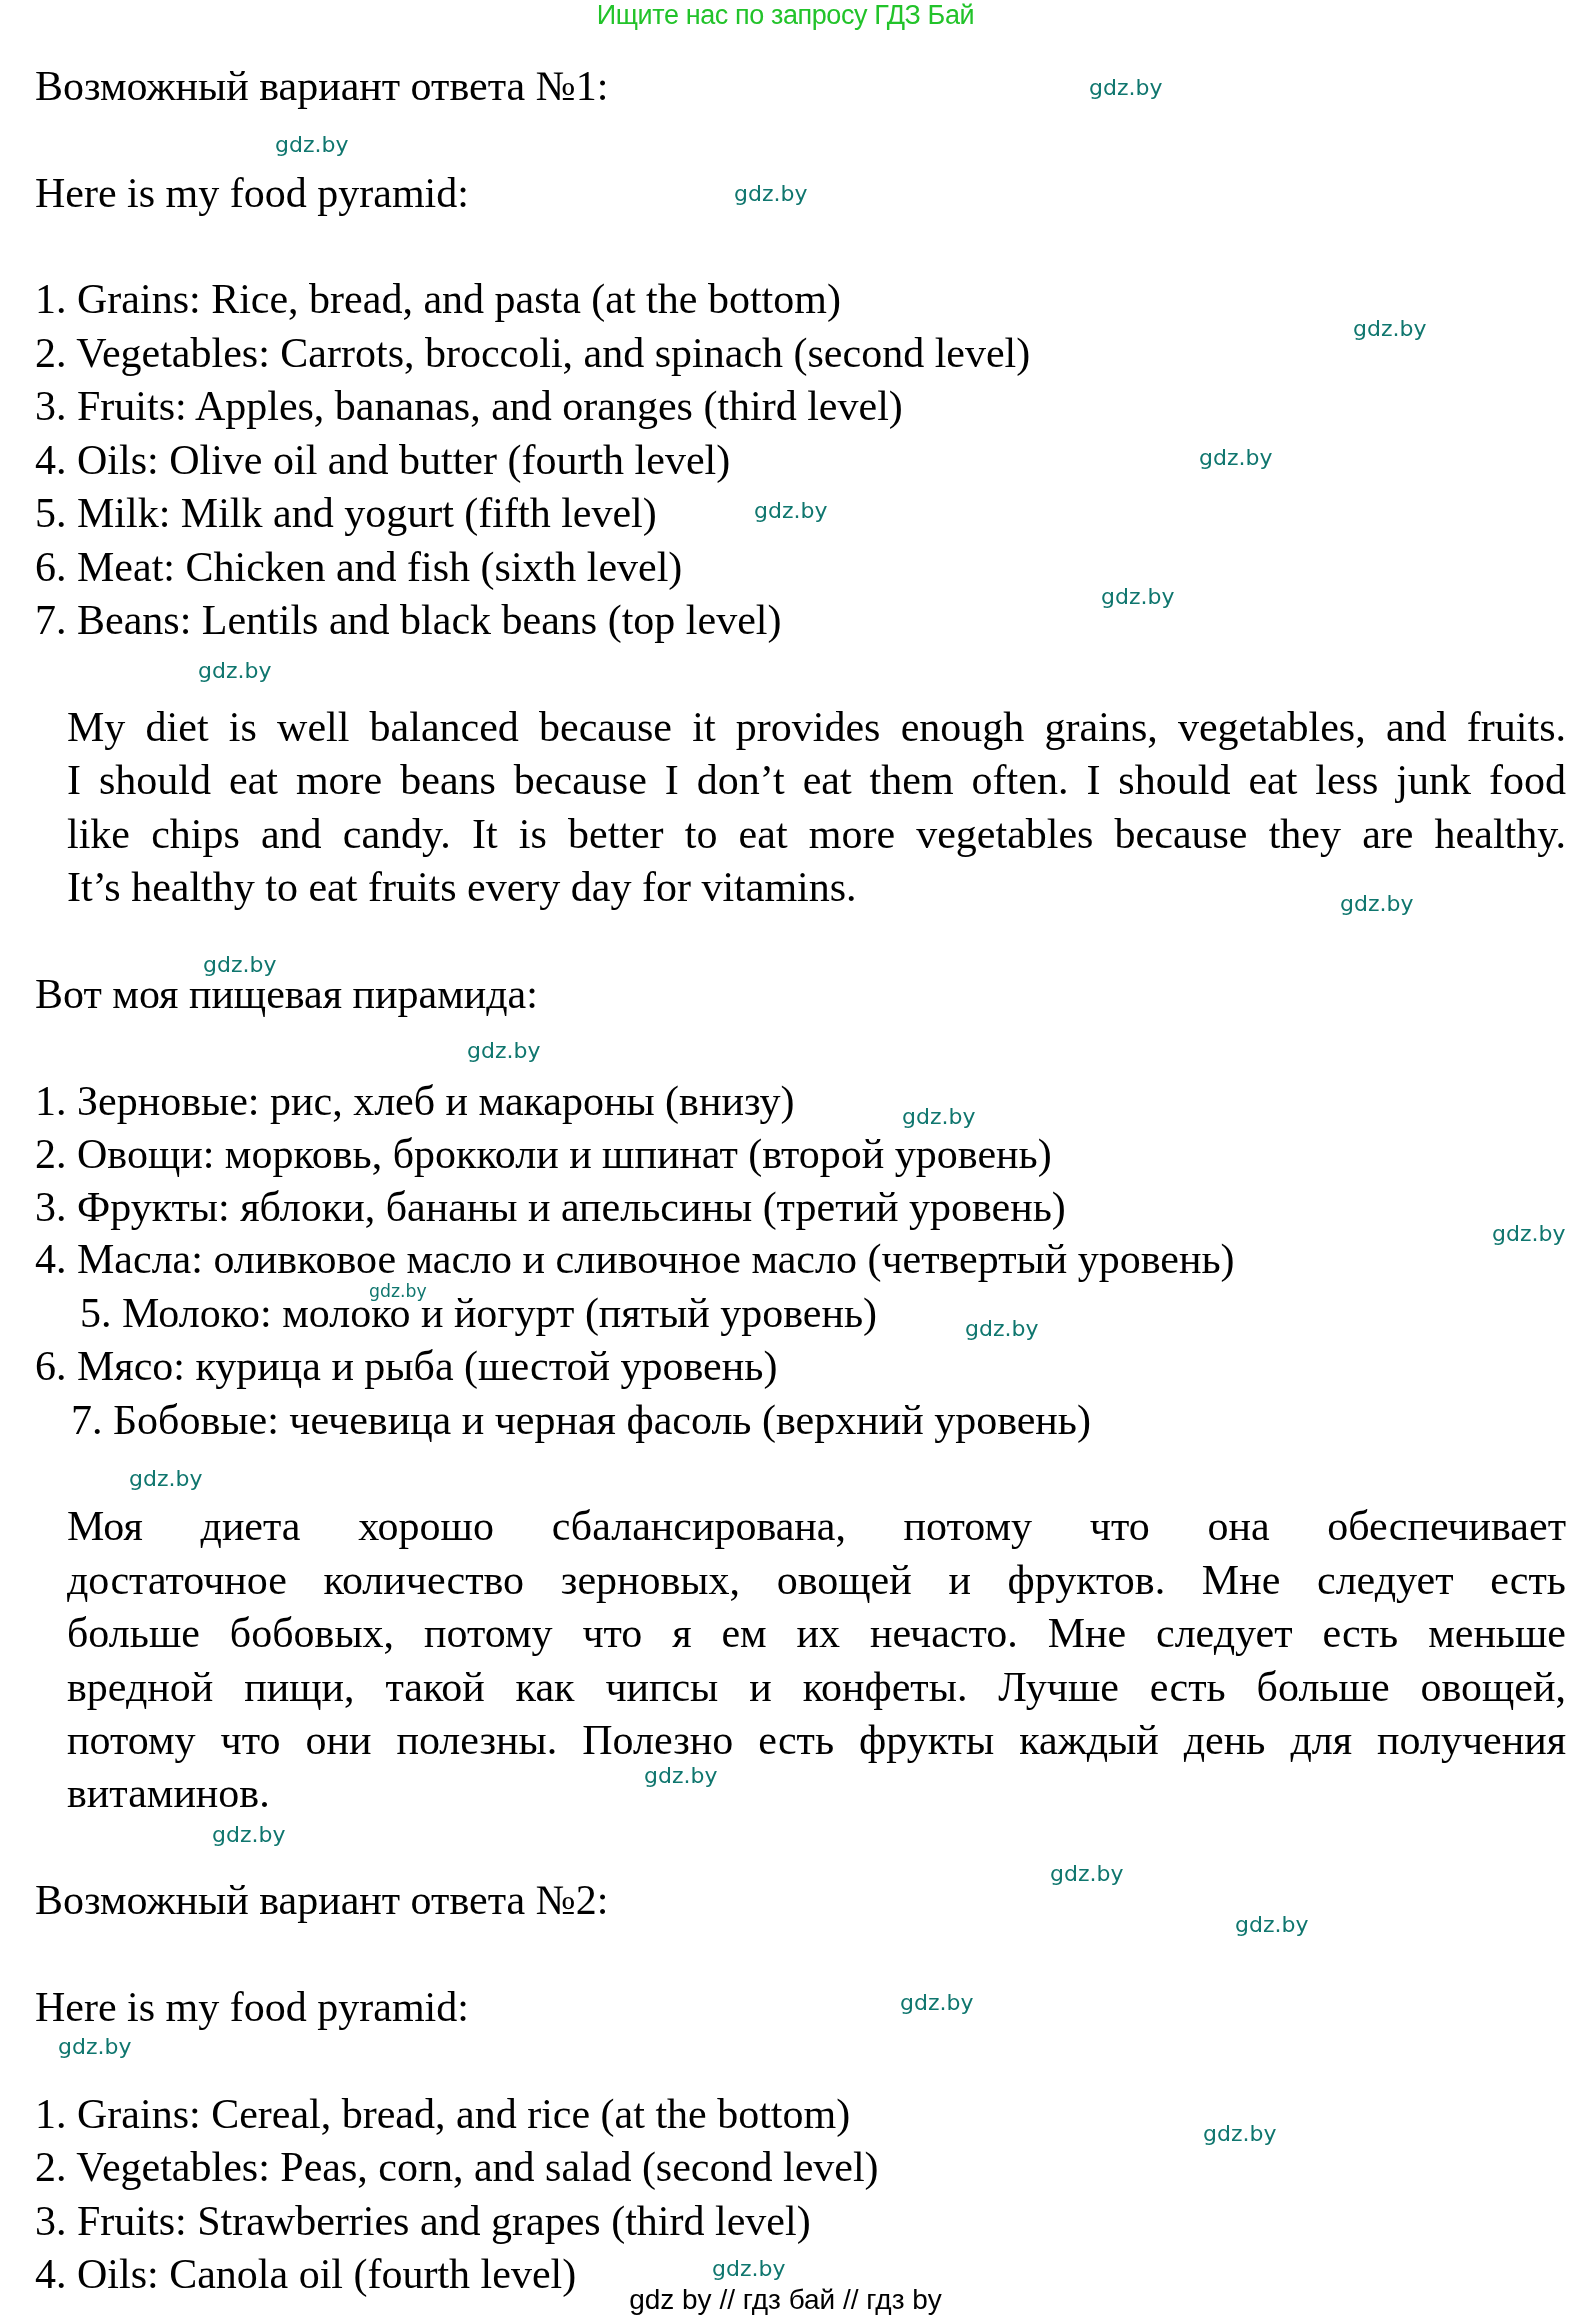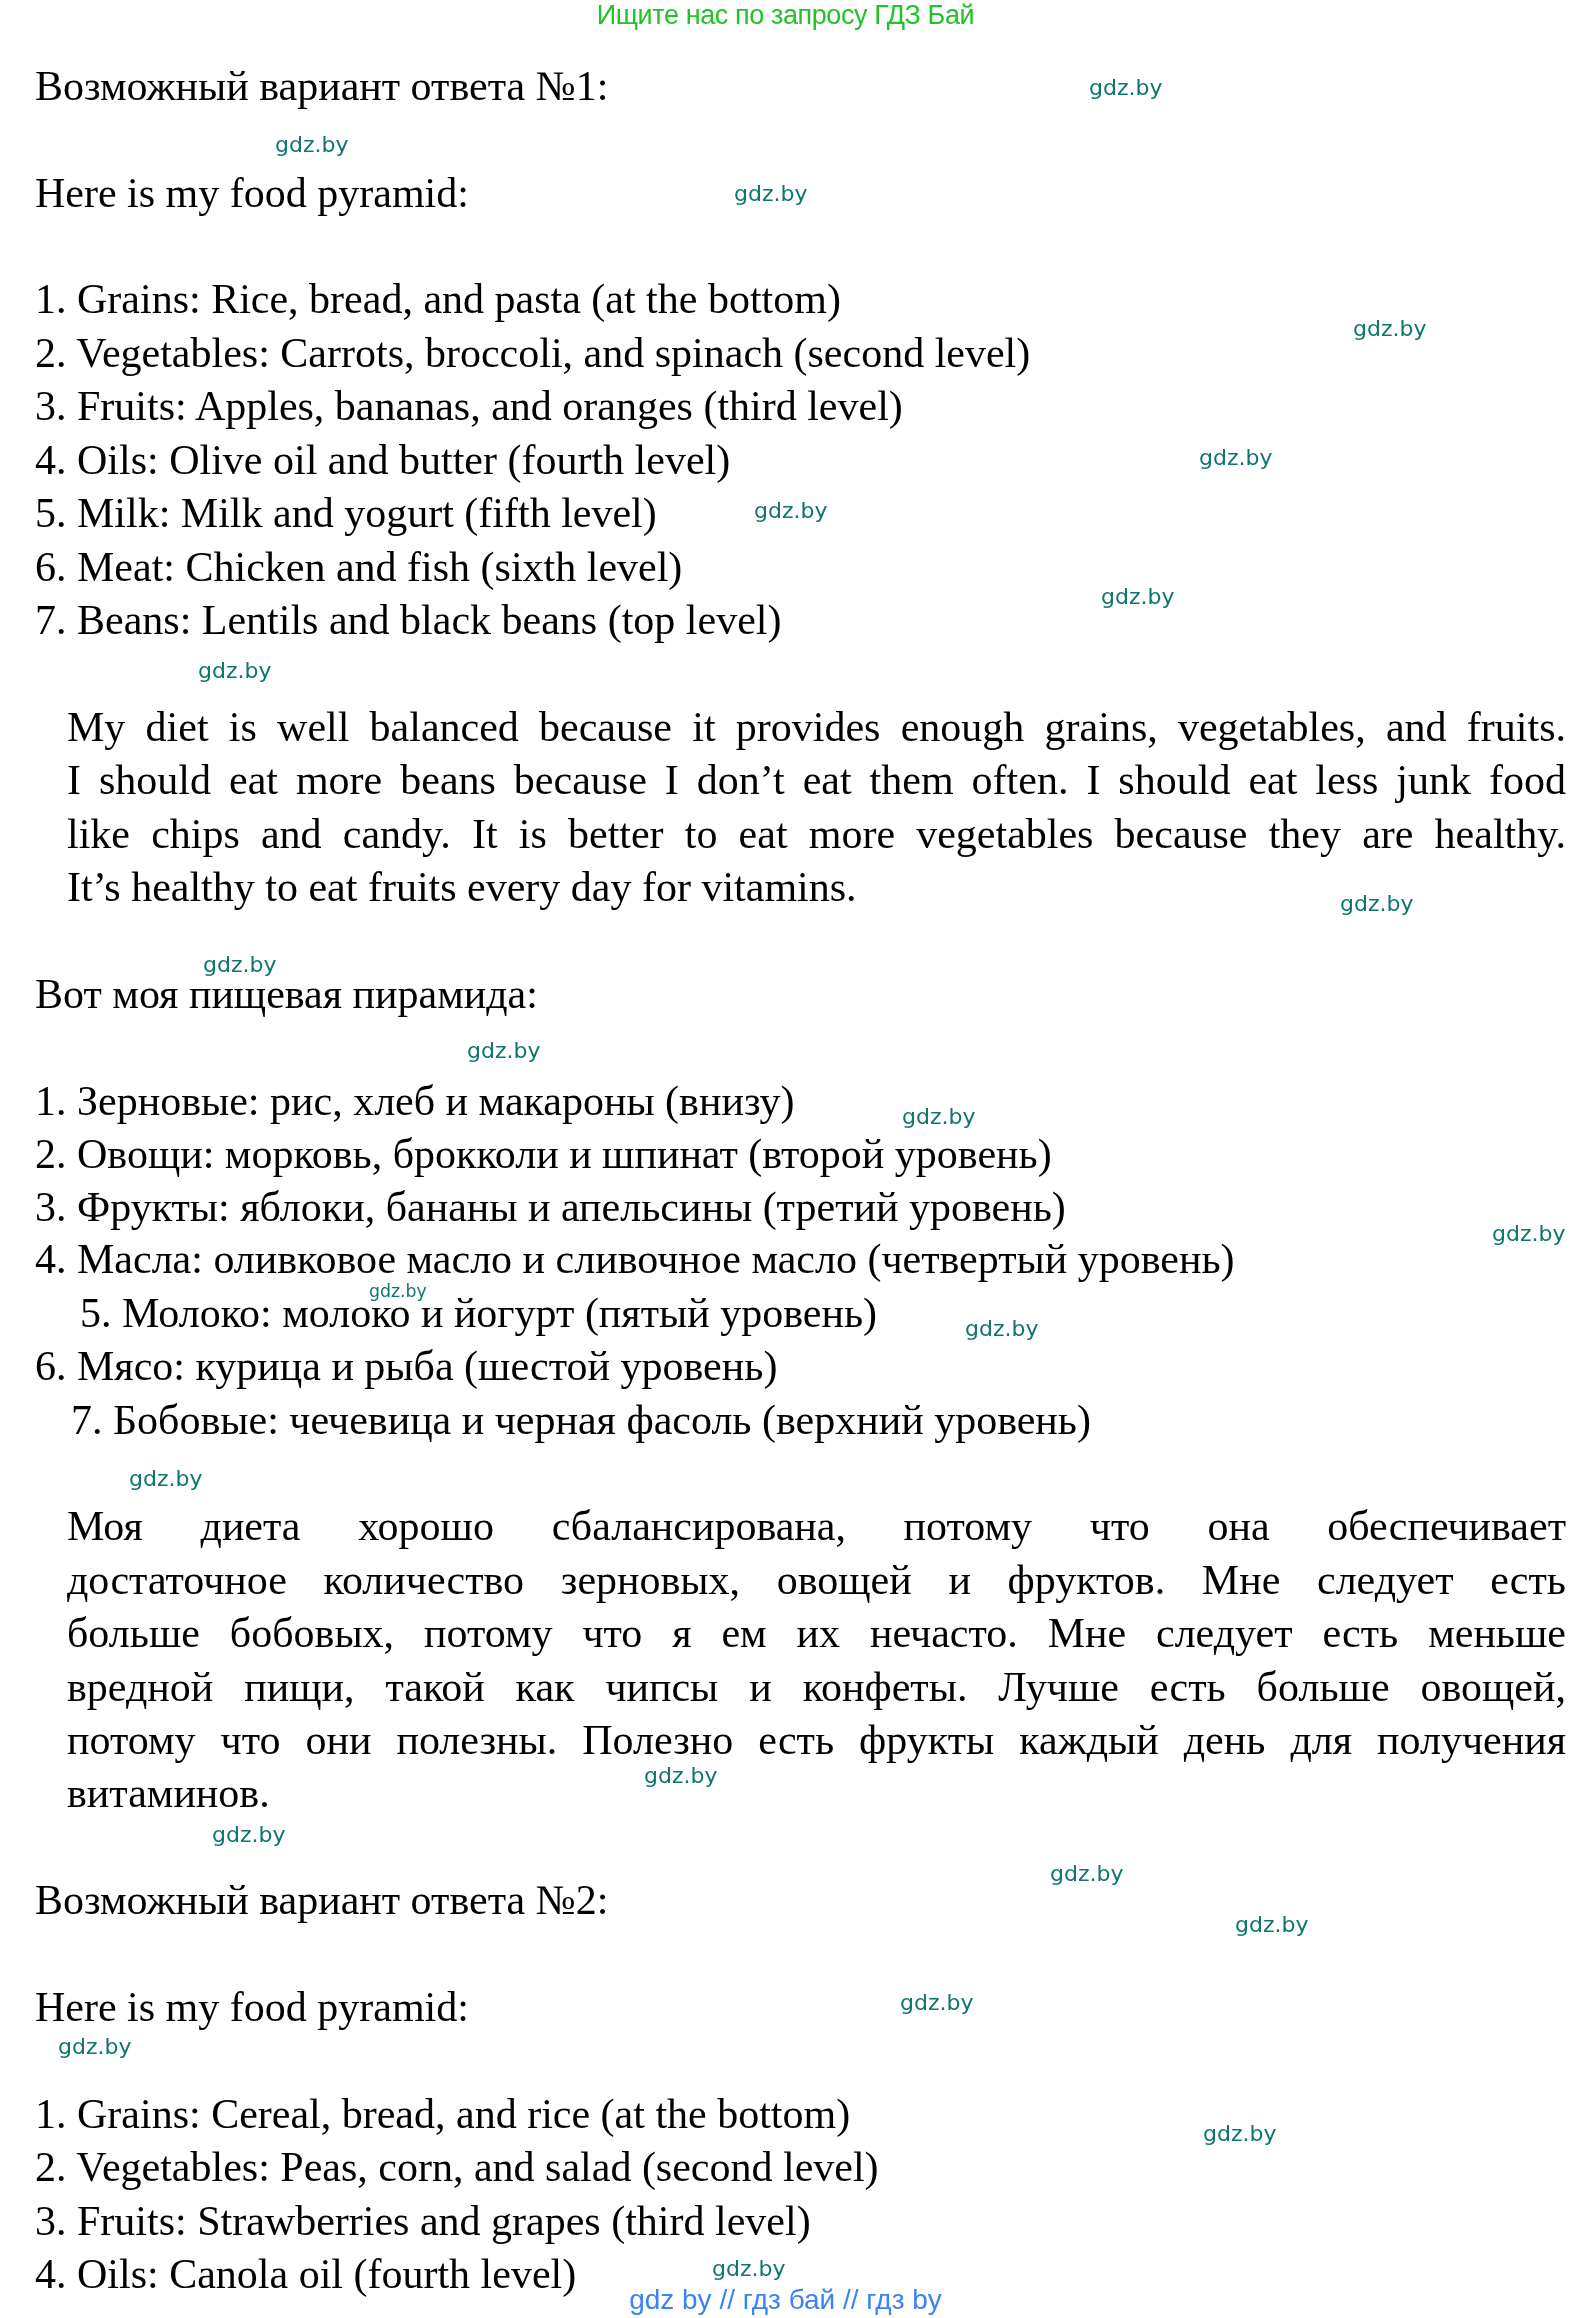--- a/index.html
+++ b/index.html
@@ -62,21 +62,21 @@
   }
   .footer {
     position: absolute;
     top: 2282px;
     left: 0;
     width: 1571px;
     text-align: center;
     font-family: "Liberation Sans", "DejaVu Sans", sans-serif;
     font-size: 28px;
     line-height: 35px;
-    color: #3b82f6;
+    color: #000000;
   }
 </style>
 </head>
 <body>
 
 <div class="top-banner">Ищите нас по запросу ГДЗ Бай</div>
 
 <div class="line" style="top:63px;">Возможный вариант ответа №1:</div>
 <div class="line" style="top:170px;">Here is my food pyramid:</div>
 

